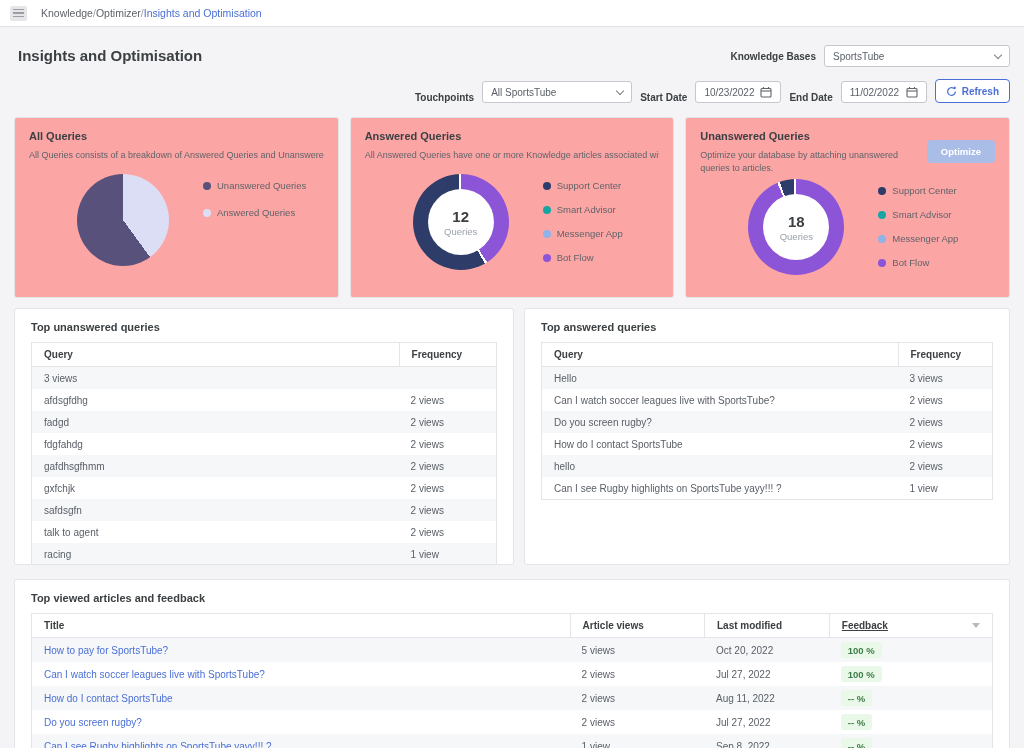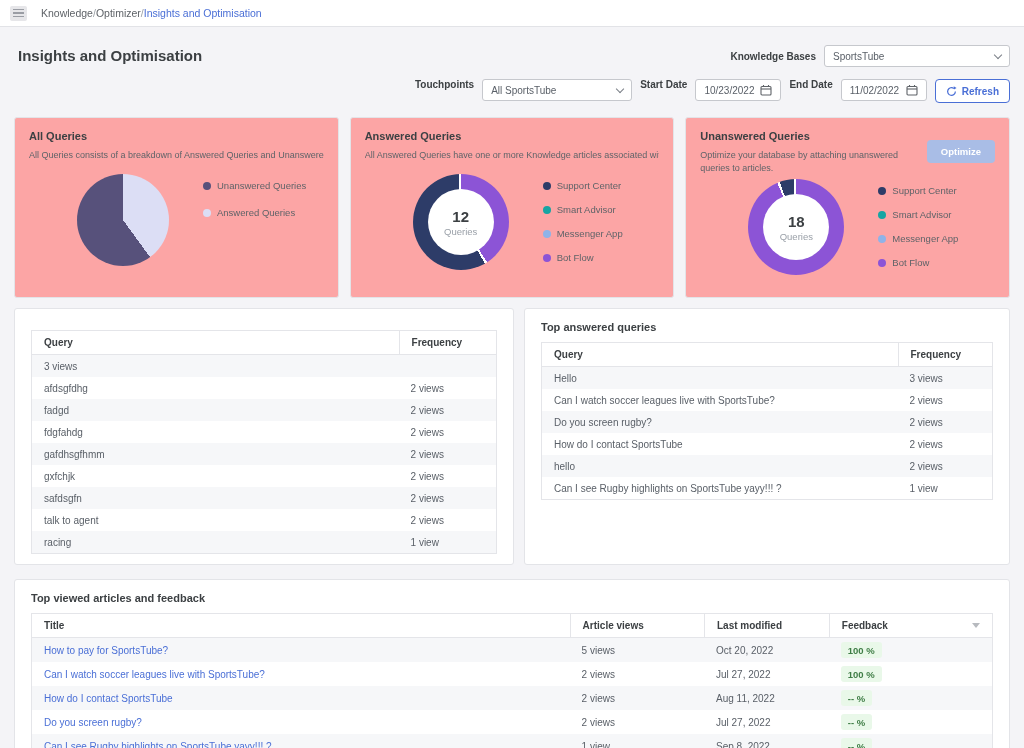--- a/index.html
+++ b/index.html
@@ -34,21 +34,21 @@
   .selectbox, .datebox {
     height: 22px; background: #fff; border: 1px solid #c6c8cd; border-radius: 3px;
     display: flex; align-items: center; justify-content: space-between;
     padding: 0 8px; font-size: 10px; color: #5a6068; cursor: pointer;
   }
   .kb-select { width: 186px; }
   .chev {
     width: 6px; height: 6px; border-right: 1.4px solid #7a7f87; border-bottom: 1.4px solid #7a7f87;
     transform: rotate(45deg); margin-top: -3px;
   }
-  .filters-row { display: flex; justify-content: flex-end; align-items: flex-start; gap: 8px; margin-top: 12px; }
+  .filters-row { display: flex; justify-content: flex-end; align-items: flex-end; gap: 8px; margin-top: 12px; }
   .tp-select { width: 150px; }
   .datebox { width: 86px; }
   .cal-icon { flex: 0 0 auto; margin-left: 6px; }
   .refresh-btn {
     height: 24px; padding: 0 10px; background: #fff; border: 1px solid #4a6fd6; border-radius: 4px;
     color: #4a6fd6; font-size: 10px; font-weight: bold; display: flex; align-items: center; gap: 5px;
     cursor: pointer;
   }
   
   .cards-row { display: grid; grid-template-columns: repeat(3, 1fr); gap: 11px; margin-top: 14px; }
@@ -95,21 +95,21 @@
   .td-freq { flex: 1; }
   
   .bcard { background: #fff; border: 1px solid #e3e4e8; border-radius: 3px; padding: 12px 16px; height: 180px; margin-top: 14px; overflow: hidden; }
   .btable { border: 1px solid #e4e5e9; margin-top: 9px; }
   .bhead { display: flex; height: 24px; align-items: center; font-size: 10px; font-weight: bold; color: #3c4043; border-bottom: 1px solid #e4e5e9; }
   .bh { padding: 0 12px; height: 100%; display: flex; align-items: center; }
   .bh + .bh { border-left: 1px solid #e4e5e9; }
   .col-title { width: 56%; }
   .col-views { width: 14%; }
   .col-mod { width: 13%; }
-  .col-fb { flex: 1; }
+  .col-fb { flex: 1; text-decoration: underline; }
   .bh.col-fb { justify-content: space-between; }
   .sort-tri { width: 0; height: 0; border-left: 4px solid transparent; border-right: 4px solid transparent; border-top: 5px solid #b7babf; }
   .brow { display: flex; height: 24px; align-items: center; font-size: 10px; color: #5a6068; }
   .bbody .brow:nth-child(odd) { background: #f6f7f9; }
   .bd { padding: 0 12px; white-space: nowrap; overflow: hidden; }
   .article-link { color: #4a6fd6; cursor: pointer; }
   .fb-badge {
     display: inline-block; background: #e9f8e9; color: #3f7d46; font-weight: bold;
     font-size: 9.5px; padding: 2.5px 7px; border-radius: 3px;
   }
@@ -265,20 +265,21 @@
             <span>Bot Flow</span>
           </div>
         </div>
       </div>
     </div>
   </div>
 
   <div class="tables-row">
 
     <div class="tcard">
+      <div class="tcard-title">Top unanswered queries</div>
       <div class="qtable">
         <div class="thead">
           <div class="th th-query">Query</div>
           <div class="th th-freq">Frequency</div>
         </div>
         <div class="tbody">
           <div class="trow">
               <div class="td td-freq">3 views</div>
             </div>
           <div class="trow">

